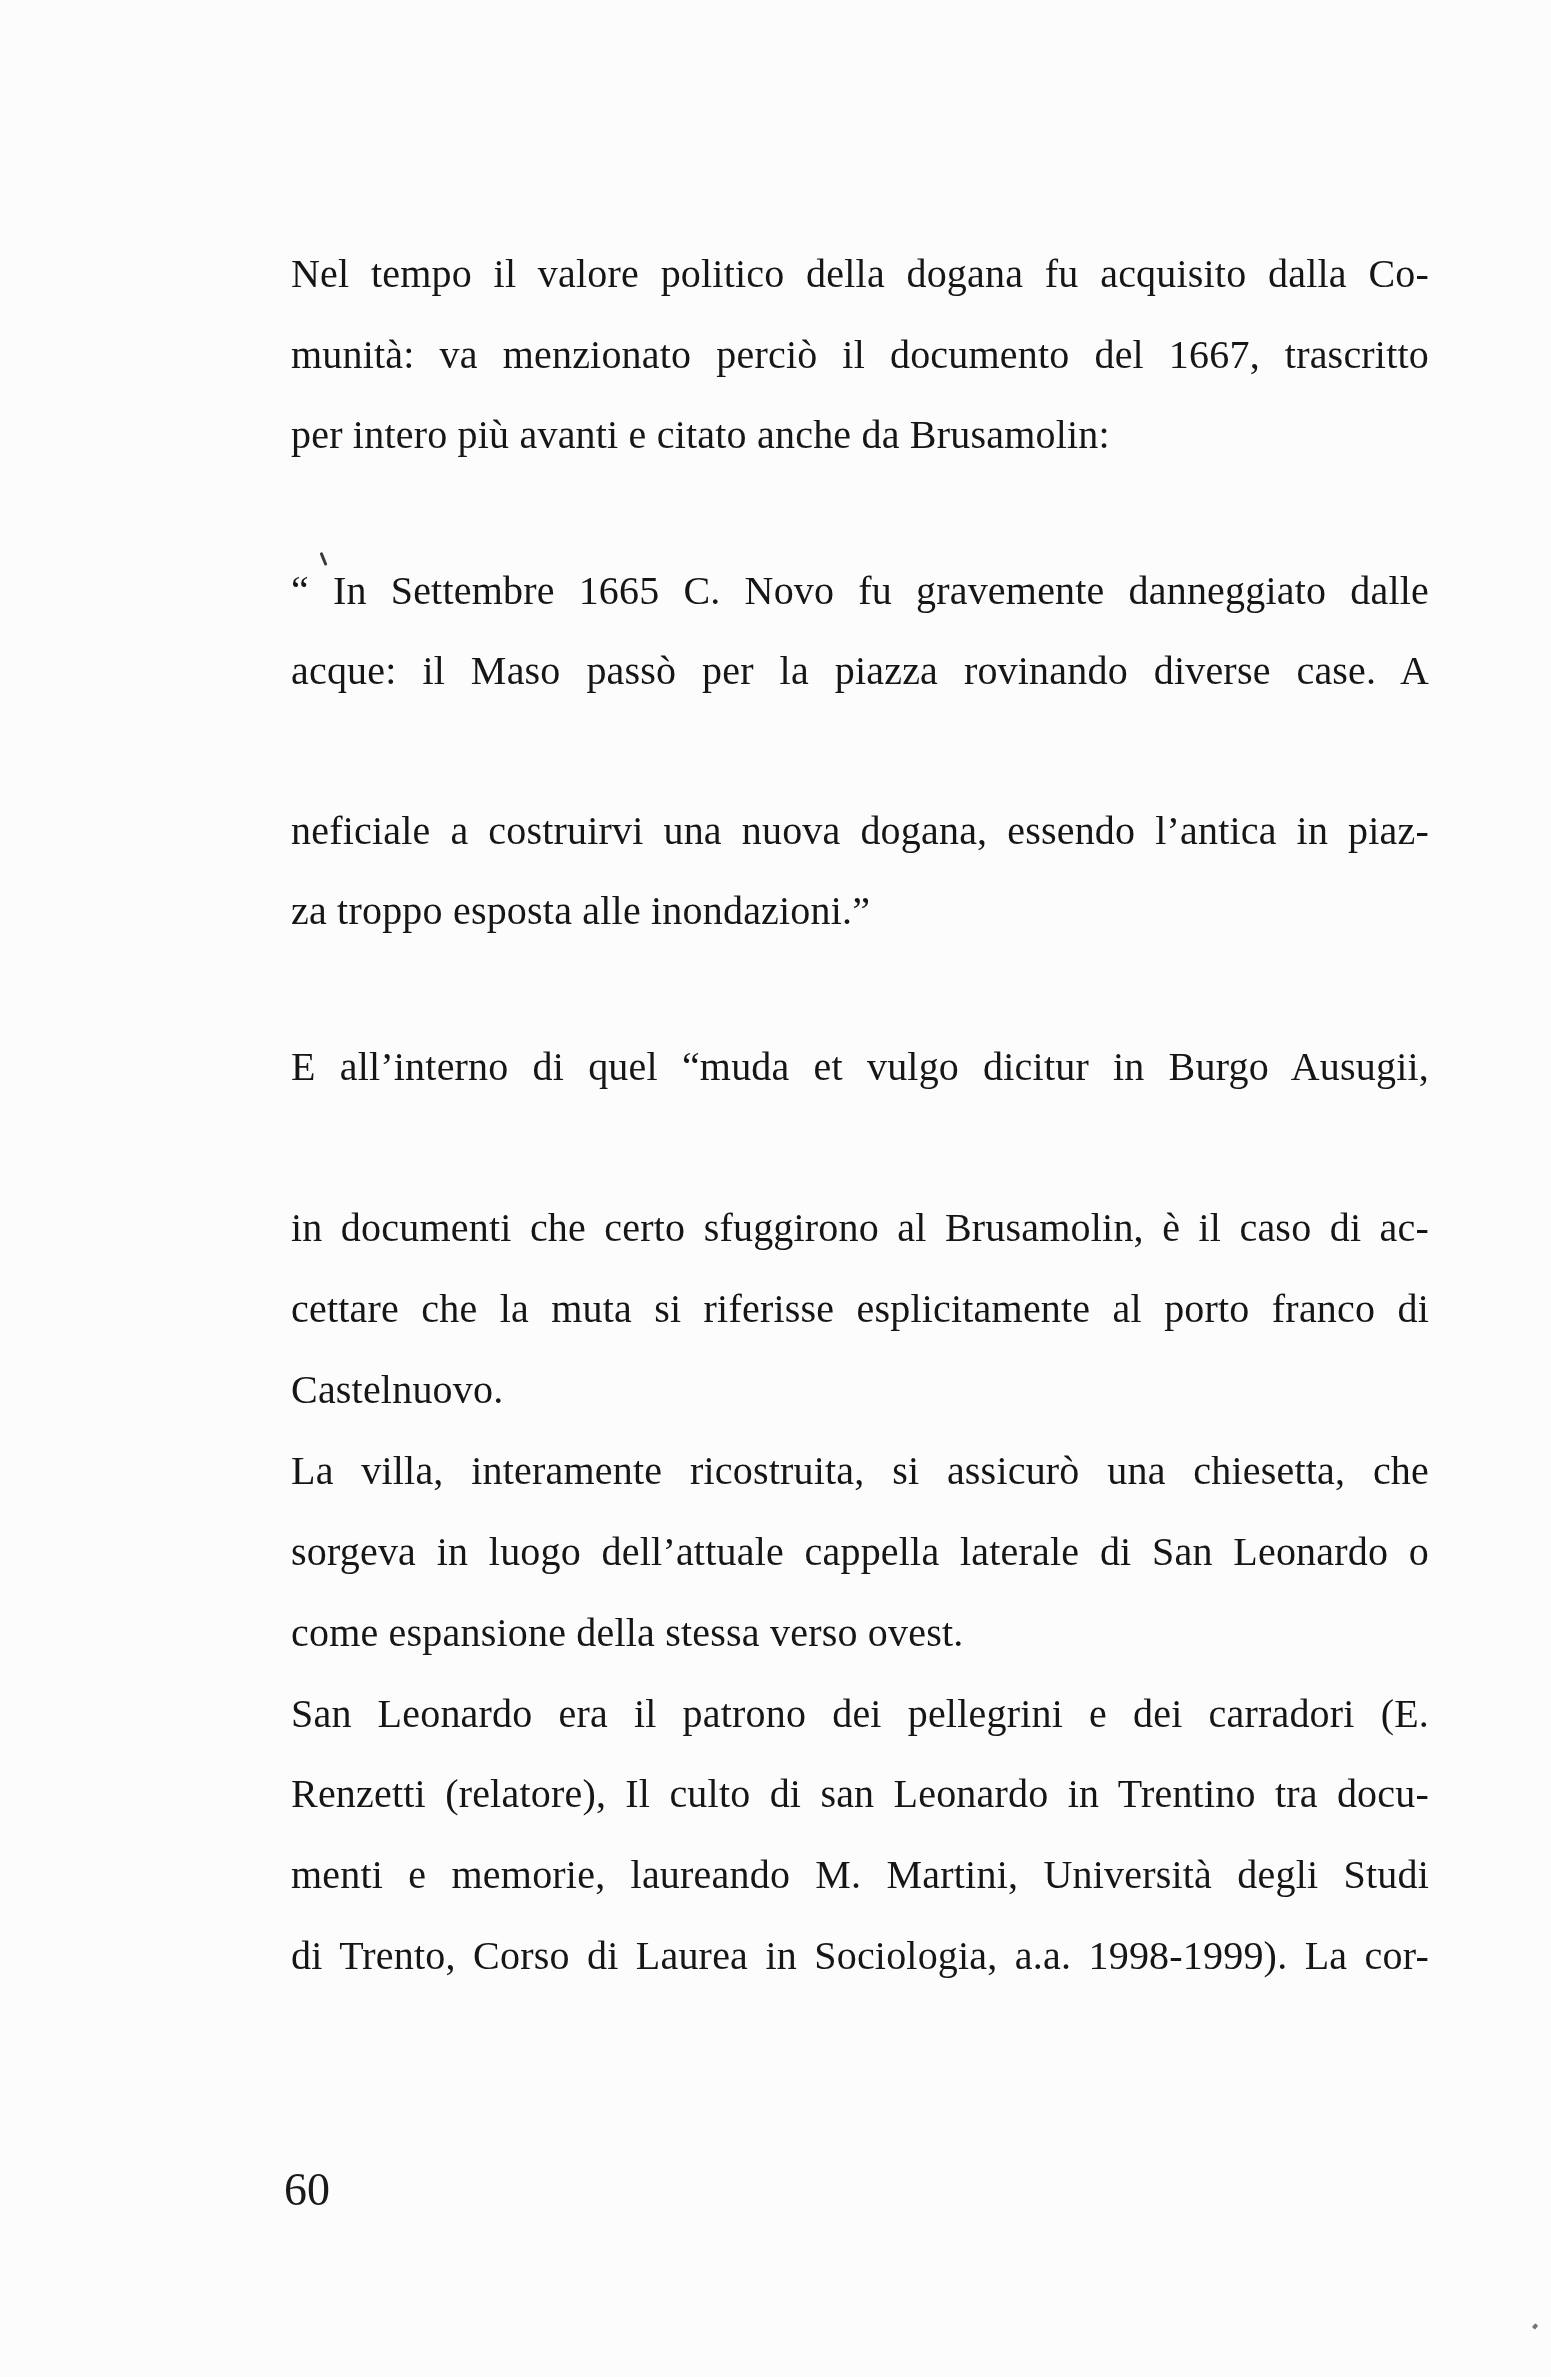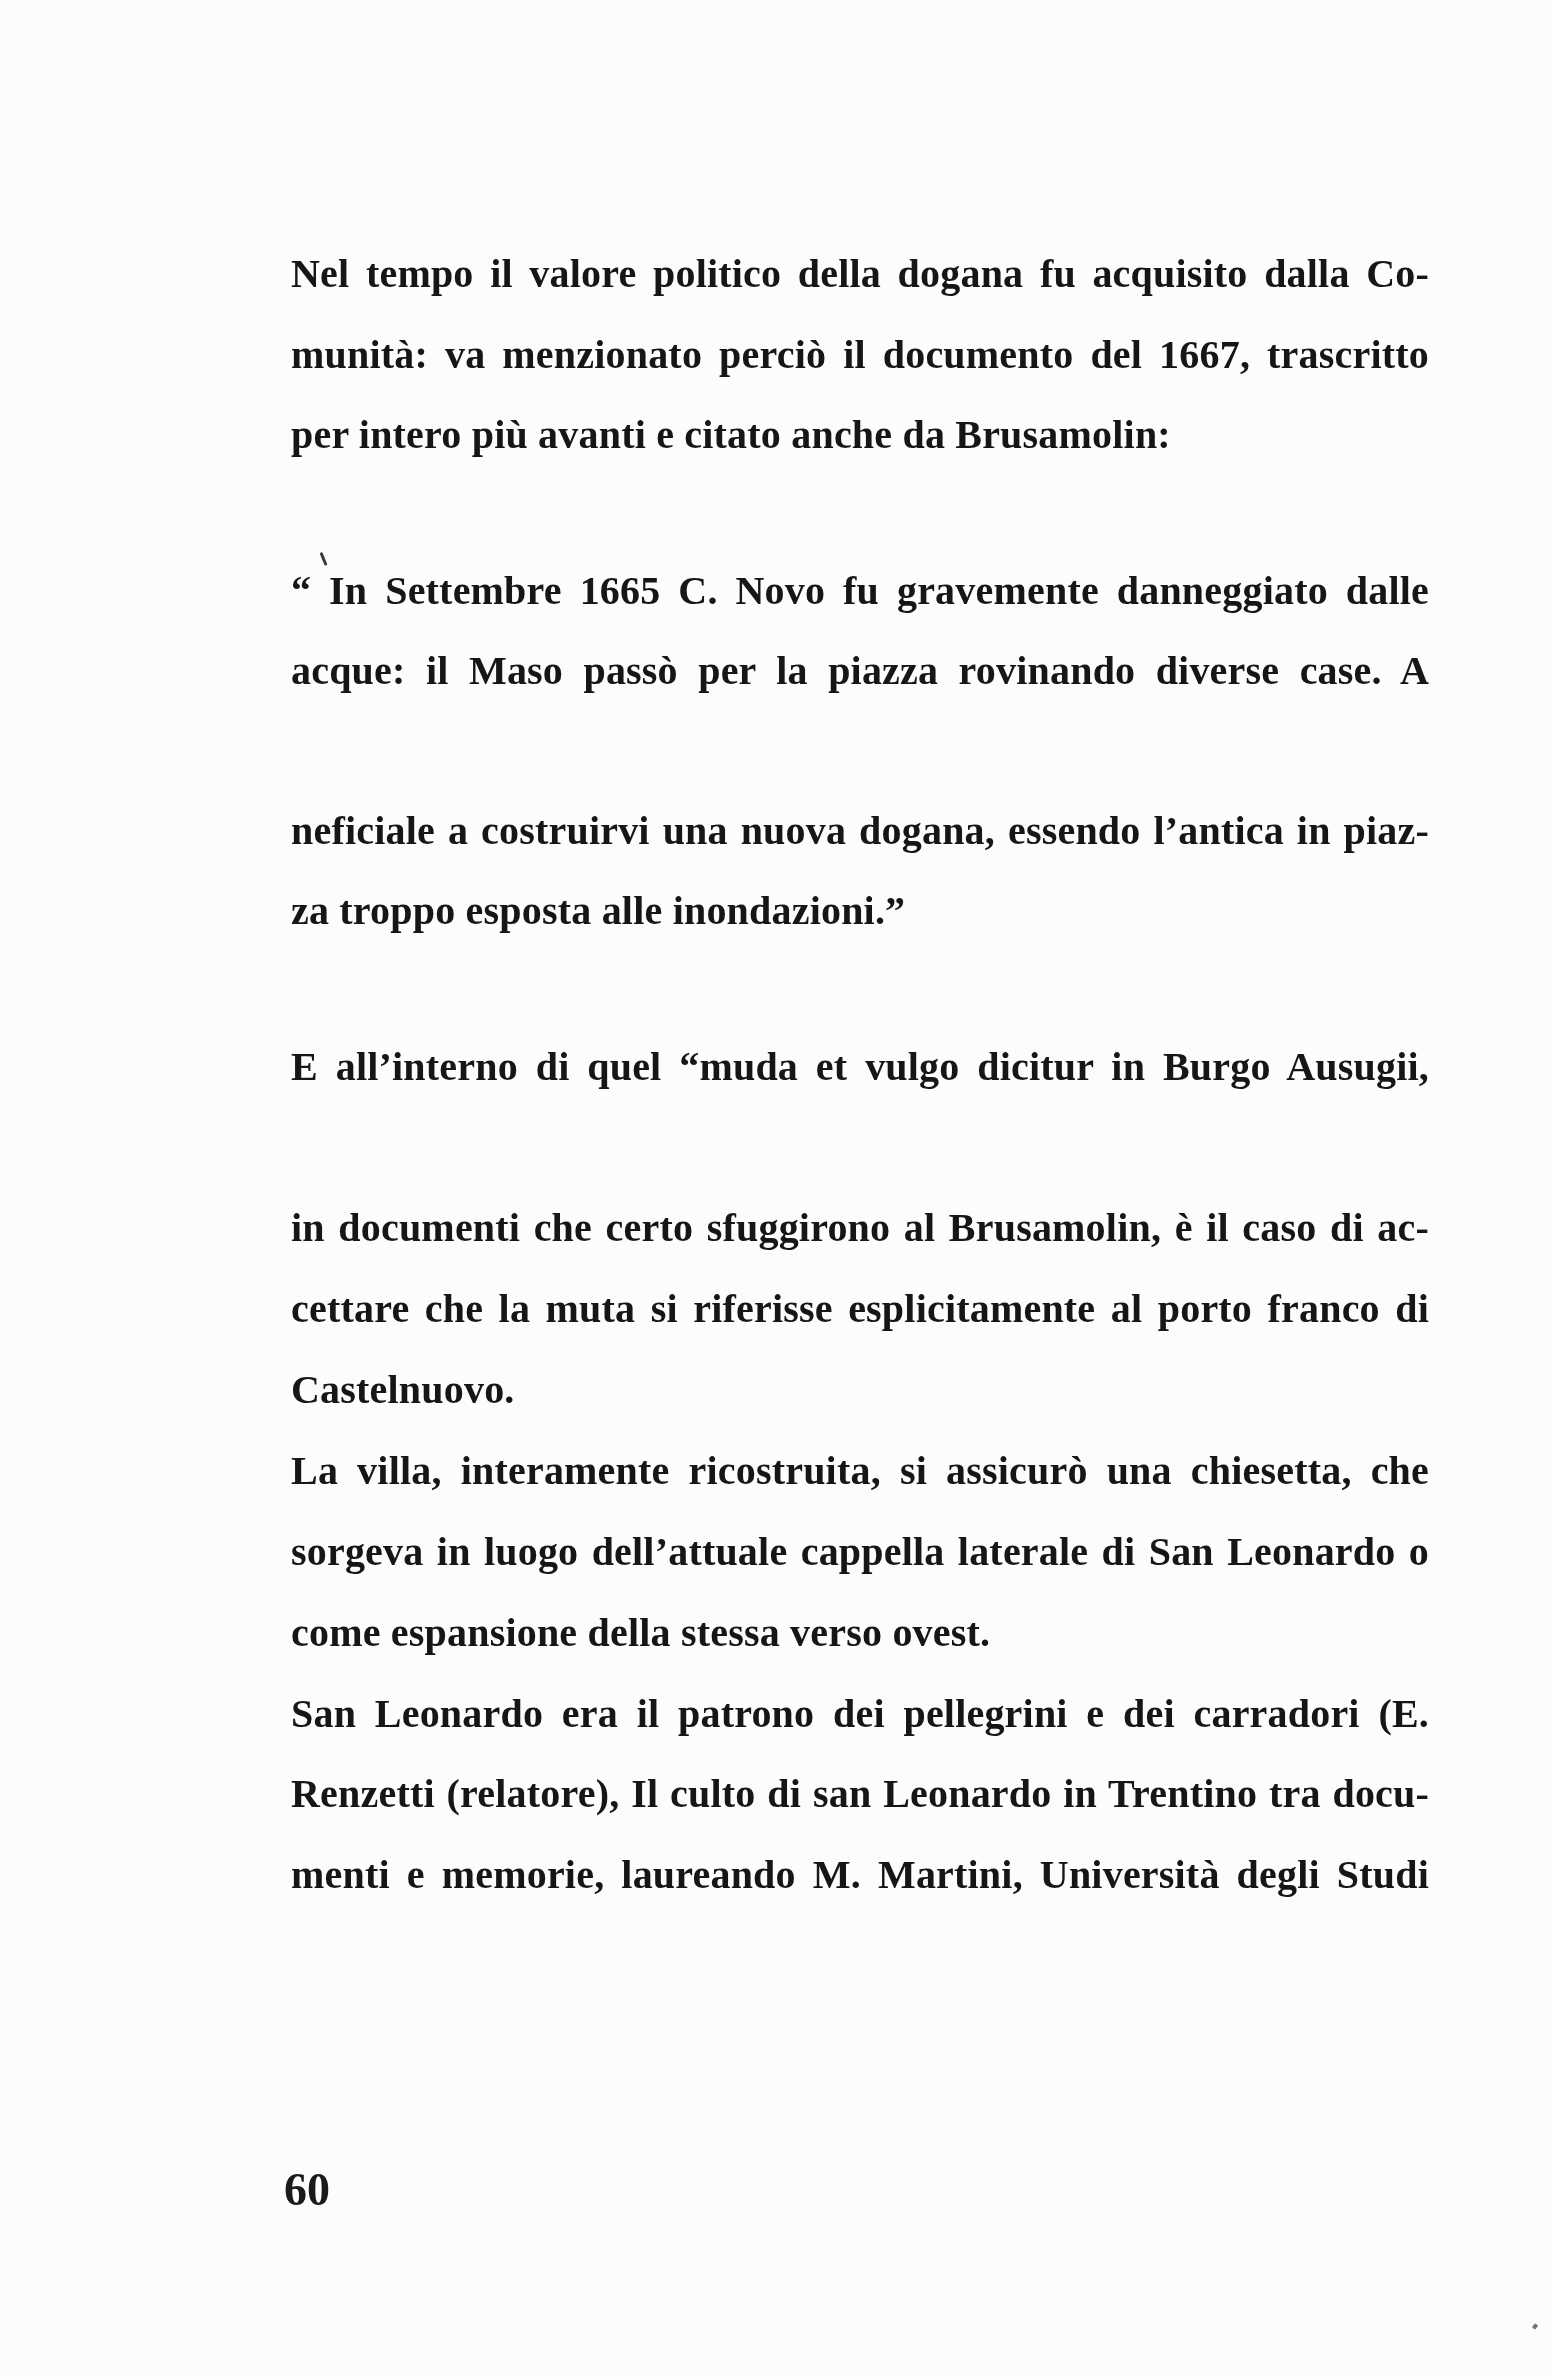--- a/index.html
+++ b/index.html
@@ -4,21 +4,20 @@
 <style>
   html,body{margin:0;padding:0;background:#e8e8e8;}
   .page{
     position:relative;
     width:1551px;
     height:2377px;
     background:#fcfcfc;
     overflow:hidden;
     font-family:"Liberation Serif","DejaVu Serif",serif;
     color:#161616;
-    font-weight:bold;
   }
   .text-block{
     position:absolute;
     left:291px;
     top:0;
     width:1138px;
     height:100%;
   }
   .line{
     position:absolute;
@@ -87,20 +86,21 @@
     <div class="line just" style="top:1286px">cettare che la muta si riferisse esplicitamente al porto franco di</div>
     <div class="line" style="top:1367px">Castelnuovo.</div>
 
     <div class="line just" style="top:1448px">La villa, interamente ricostruita, si assicurò una chiesetta, che</div>
     <div class="line just" style="top:1529px">sorgeva in luogo dell’attuale cappella laterale di San Leonardo o</div>
     <div class="line" style="top:1610px">come espansione della stessa verso ovest.</div>
 
     <div class="line just" style="top:1691px">San Leonardo era il patrono dei pellegrini e dei carradori (E.</div>
     <div class="line just" style="top:1771px">Renzetti (relatore), Il culto di san Leonardo in Trentino tra docu-</div>
     <div class="line just" style="top:1852px">menti e memorie, laureando M. Martini, Università degli Studi</div>
+    <div class="line just" style="top:1933px">di Trento, Corso di Laurea in Sociologia, a.a. 1998-1999). La cor-</div>
 
   </div>
 
   <div class="page-number">60</div>
 
   <div class="speck"></div>
 
 </div>
 
 

